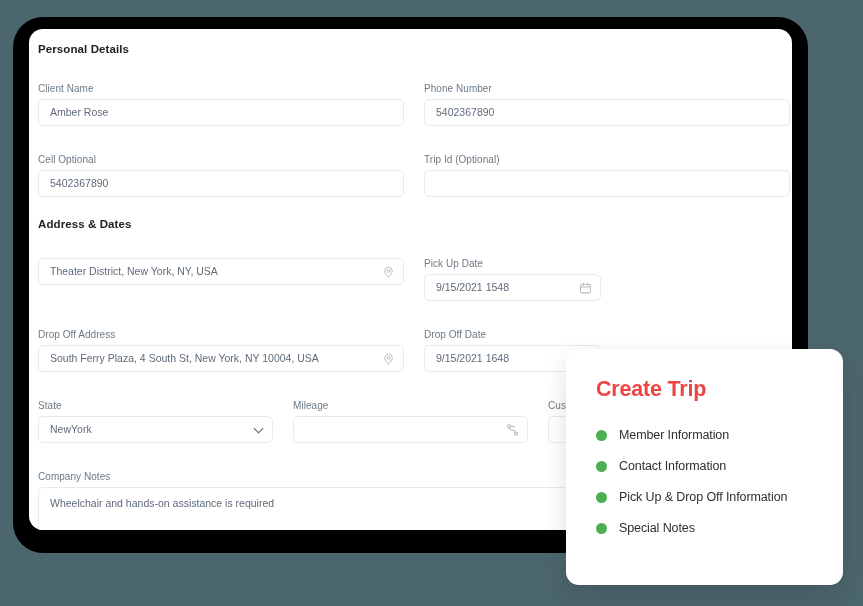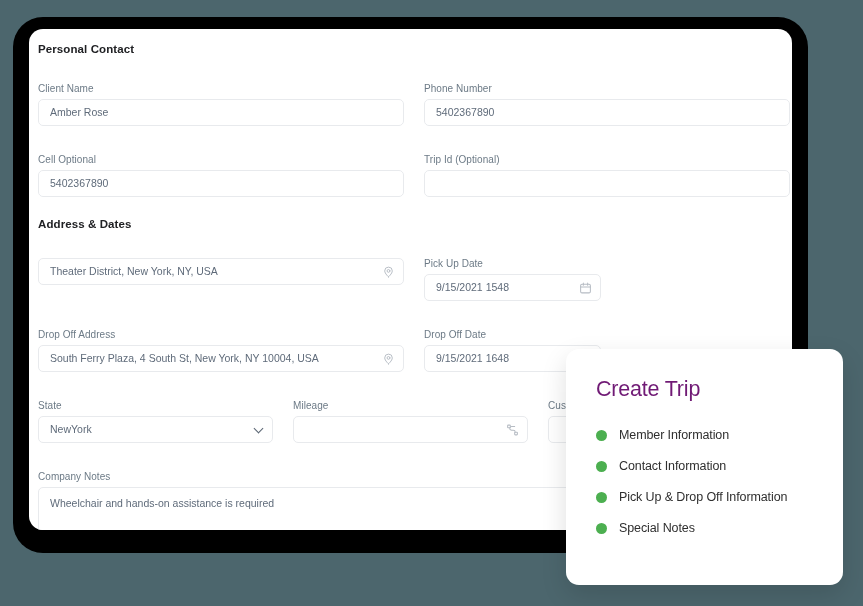--- a/index.html
+++ b/index.html
@@ -159,22 +159,22 @@
     width: 277px;
     height: 236px;
     background: #ffffff;
     border-radius: 13px;
     box-shadow: 0 10px 26px rgba(0,0,0,0.13);
     padding: 28px 24px 0 30px;
   }
 
   .create-title {
     font-size: 21.5px;
-    font-weight: normal;
-    color: #701a75;
+    font-weight: bold;
+    color: #ef4444;
     letter-spacing: -0.2px;
     margin-bottom: 26px;
   }
 
   .create-list { list-style: none; margin-top: 8px; }
 
   .create-item {
     display: flex;
     align-items: center;
     margin-bottom: 17px;
@@ -198,21 +198,21 @@
   }
 </style>
 </head>
 <body>
 
 <div class="device-frame"></div>
 
 <div class="form-surface">
   <div class="form-inner">
 
-    <div class="section-title">Personal Contact</div>
+    <div class="section-title">Personal Details</div>
 
     <div class="row">
       <div class="field half">
         <label class="field-label">Client Name</label>
         <div class="control">
           <div class="value">Amber Rose</div>
         </div>
       </div>
 
       <div class="field half">

